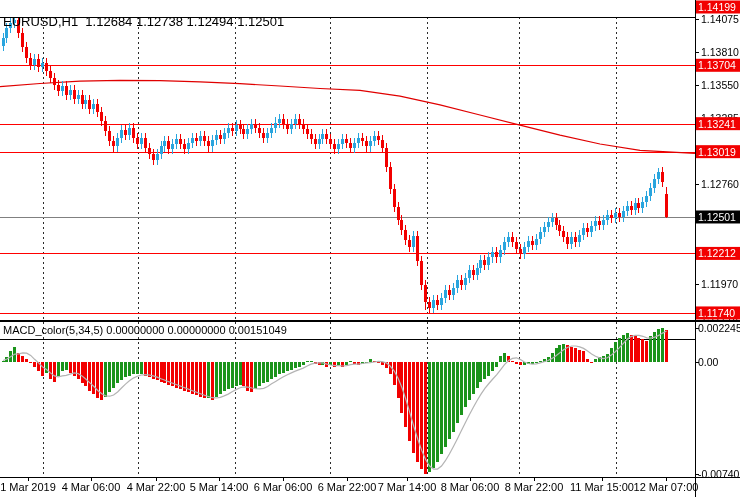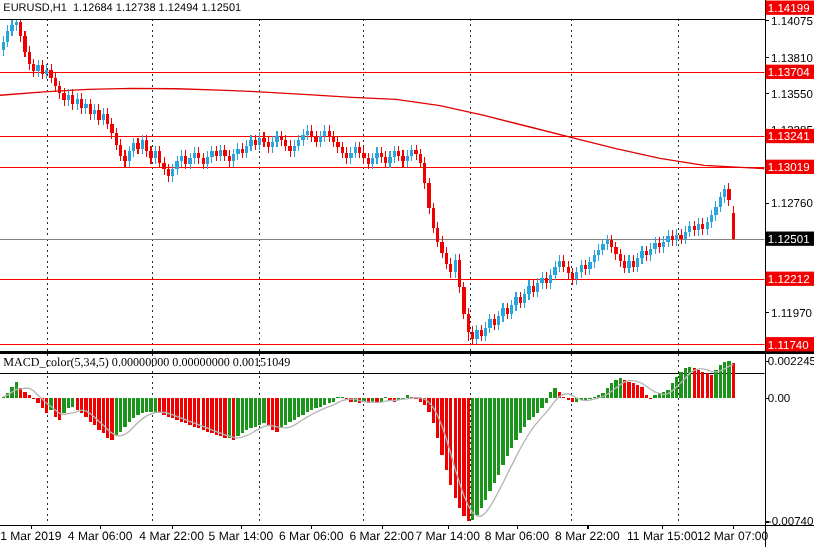--- a/index.html
+++ b/index.html
@@ -1,20 +1,20 @@
 <!DOCTYPE html>
 <html><head>
 <meta charset="utf-8">
 <style>
   html,body{margin:0;padding:0;background:#fff;}
   #root{position:relative;width:740px;height:500px;background:#ffffff;overflow:hidden;
         font-family:"Liberation Sans",sans-serif;color:#000;}
   #chart{position:absolute;left:0;top:0;}
-  .chart-title{position:absolute;left:3px;top:2px;font-size:10px;white-space:pre;z-index:5;}
-  .macd-title{position:absolute;left:3px;top:324px;font-size:11px;white-space:pre;z-index:5;font-family:Liberation Serif, serif;}
+  .chart-title{position:absolute;left:3px;top:14px;font-size:13px;white-space:pre;z-index:5;}
+  .macd-title{position:absolute;left:3px;top:324px;font-size:11px;white-space:pre;z-index:5;}
 </style>
 </head>
 <body>
 
 <div id="root">
   <div class="chart-title">EURUSD,H1  1.12684 1.12738 1.12494 1.12501</div>
   <div class="macd-title">MACD_color(5,34,5) 0.00000000 0.00000000 0.00151049</div>
   <svg id="chart" width="740" height="500" viewBox="0 0 740 500">
       <defs>
         <clipPath id="mainClip">

